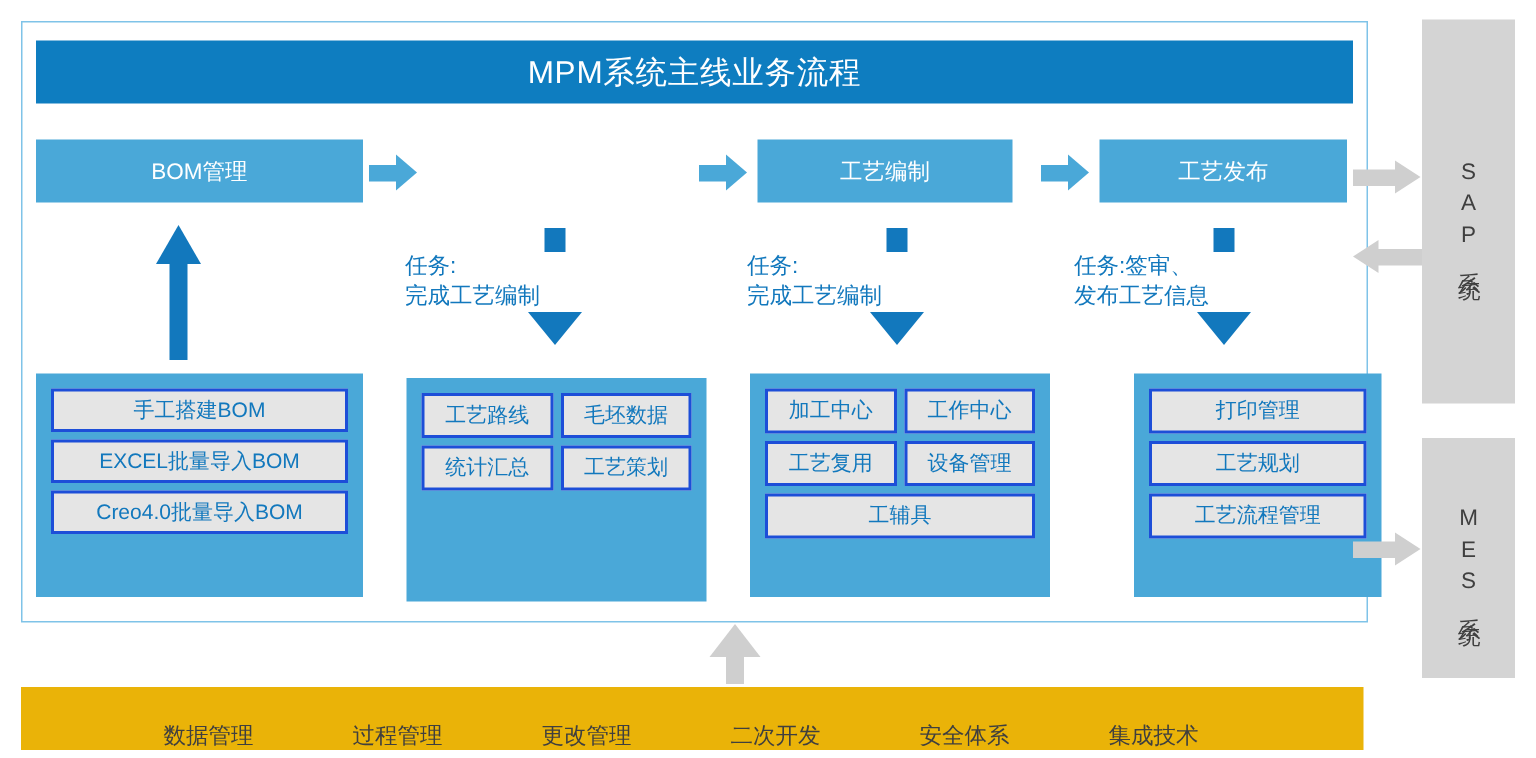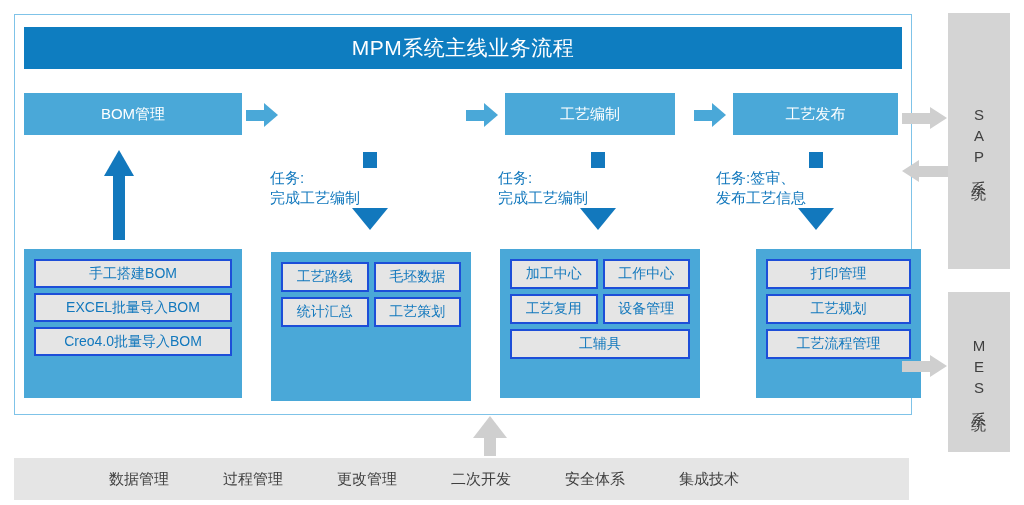--- a/index.html
+++ b/index.html
@@ -78,22 +78,22 @@
   .p2 .row,.p3 .row{height:30px;}
 
   
   .up-arrow-gray{left:473px;top:416px;width:34px;height:40px;}
   .up-arrow-gray .head{position:absolute;left:0;top:0;width:0;height:0;
     border-left:17px solid transparent;border-right:17px solid transparent;border-bottom:22px solid #cfcfcf;}
   .up-arrow-gray .shaft{position:absolute;left:11px;top:21px;width:12px;height:19px;background:#cfcfcf;}
 
   
   .bottom-bar{
-    left:14px;top:458px;width:895px;height:42px;background:#e5e5e5;
-    display:flex;align-items:center;
+    left:14px;top:458px;width:895px;height:42px;background:#eab308;
+    display:flex;align-items:flex-end;gap:12px;
   }
   .bottom-bar .bi{color:#3f3f3f;font-size:15px;white-space:nowrap;}
 
   
   .sys-box{
     background:#d4d4d4;display:flex;align-items:center;justify-content:center;
   }
   .sys-sap{left:948px;top:13px;width:62px;height:256px;}
   .sys-mes{left:948px;top:292px;width:62px;height:160px;}
   .sys-txt{

